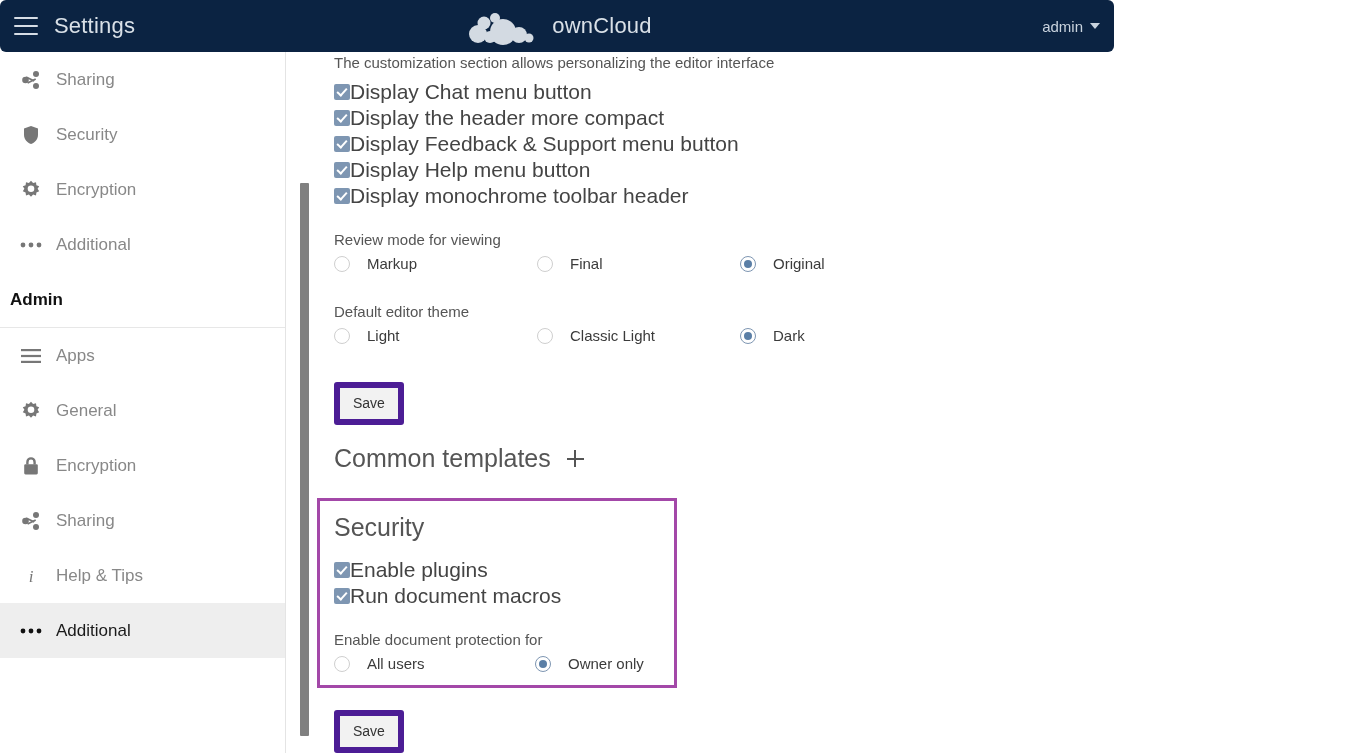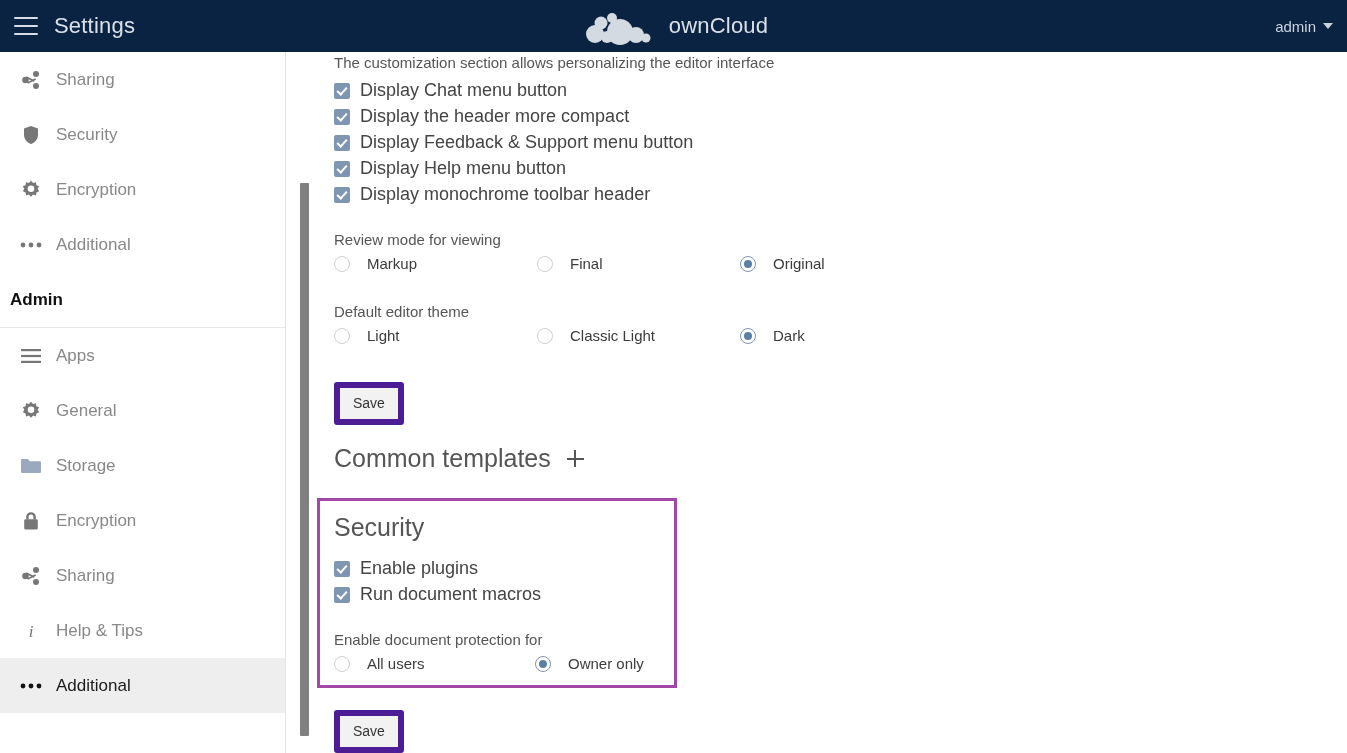--- a/index.html
+++ b/index.html
@@ -7,24 +7,25 @@
     margin: 0; padding: 0;
     width: 1347px; height: 753px;
     overflow: hidden;
     background: #ffffff;
     font-family: "Liberation Sans", sans-serif;
   }
 
   
   #app-header {
     position: absolute; top: 0; left: 0;
-    width: 1347px; height: 52px;
+    width: 1114px; height: 52px;
     background: #0b2342;
     display: flex; align-items: center;
     z-index: 50;
+    border-radius: 6px;
   }
   #hamburger {
     width: 24px; height: 18px;
     margin-left: 14px; margin-right: 16px;
     display: flex; flex-direction: column; justify-content: space-between;
     cursor: pointer;
   }
   #hamburger span {
     display: block; height: 2px; width: 24px; background: #d6dde5; border-radius: 1px;
   }
@@ -112,22 +113,22 @@
     width: 1036px; height: 701px;
     background: #ffffff;
     overflow: hidden;
   }
   .lead-text {
     position: absolute; left: 23px; top: 0px;
     font-size: 15px; color: #555555;
   }
   .chk-row {
     position: absolute; left: 23px;
-    display: flex; align-items: center; gap: 10px;
-    font-size: 18px; color: #444444;
+    display: flex; align-items: center; 
+    font-size: 21px; color: #444444;
     cursor: pointer;
   }
   .cbox {
     width: 16px; height: 16px; min-width: 16px;
     border-radius: 2px;
     background: #7e96b2;
     position: relative;
     display: inline-block;
   }
   .cbox::after {
@@ -308,28 +309,20 @@
   <div class="nav-item">
     <span class="nav-icon">
       <svg width="20" height="20" viewBox="0 0 20 20" fill="currentColor">
         <path d="M10 0.8 L12.1 3.0 L15.0 2.2 L15.4 5.2 L18.2 6.3 L16.6 8.8 L18.2 11.3 L15.4 12.4 L15.0 15.4 L12.1 14.6 L10 16.8 L7.9 14.6 L5.0 15.4 L4.6 12.4 L1.8 11.3 L3.4 8.8 L1.8 6.3 L4.6 5.2 L5.0 2.2 L7.9 3.0 Z"></path>
         <circle cx="10" cy="8.8" r="3.3" fill="#ffffff"></circle>
       </svg>
     </span>
     <span class="nav-label">General</span>
   </div>
 
-  <div class="nav-item">
-    <span class="nav-icon">
-      <svg width="20" height="16" viewBox="0 0 20 16" fill="#9aa9bd">
-        <path d="M0 2.2 A1.2 1.2 0 0 1 1.2 1 H7 L8.8 3.2 H18.8 A1.2 1.2 0 0 1 20 4.4 V13.8 A1.2 1.2 0 0 1 18.8 15 H1.2 A1.2 1.2 0 0 1 0 13.8 Z"></path>
-      </svg>
-    </span>
-    <span class="nav-label">Storage</span>
-  </div>
 
   <div class="nav-item">
     <span class="nav-icon">
       <svg width="18" height="20" viewBox="0 0 18 20" fill="currentColor">
         <path d="M4.2 8.5 V6 A4.8 4.8 0 0 1 13.8 6 V8.5 H11.4 V6 A2.4 2.4 0 0 0 6.6 6 V8.5 Z"></path>
         <rect x="2.2" y="8.2" width="13.6" height="10.2" rx="1.3"></rect>
       </svg>
     </span>
     <span class="nav-label">Encryption</span>
   </div>

